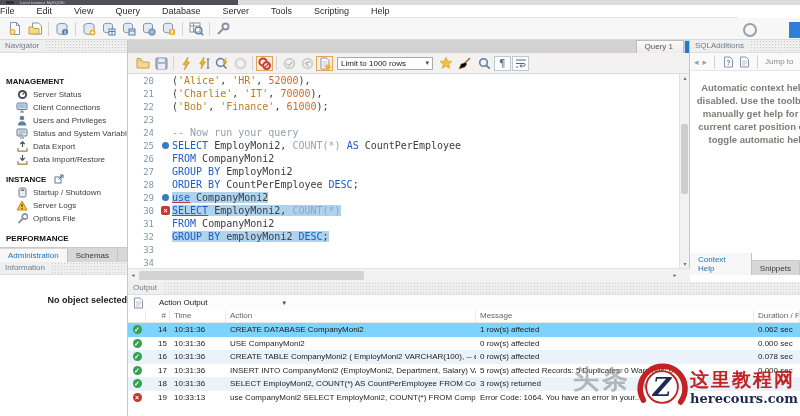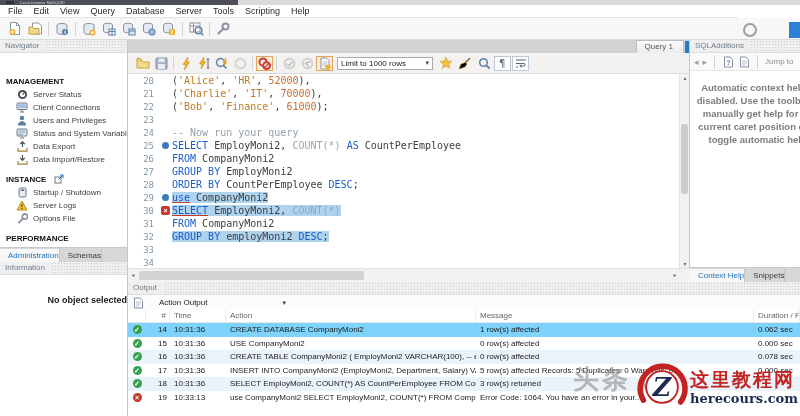--- a/index.html
+++ b/index.html
@@ -3,34 +3,34 @@
 <meta charset="utf-8">
 <style>
   html,body{margin:0;padding:0;}
   body{width:800px;height:416px;overflow:hidden;font-family:"Liberation Sans",sans-serif;background:#fff;position:relative;}
   #app{position:absolute;inset:0;}
 
   
   #titlebar{position:absolute;left:0;top:0;width:800px;height:5px;background:#d9dbdd;overflow:hidden;}
   #titletab{position:absolute;left:0;top:0;width:238px;height:5px;background:#4d5157;color:#cdd1d6;font-size:4px;line-height:5px;padding-left:20px;box-sizing:border-box;}
   #appicon{position:absolute;left:6px;top:1px;width:8px;height:3px;background:#2e3237;}
-  #menubar{position:absolute;left:0;top:5px;width:738px;height:13px;background:#fff;border-bottom:1px solid #e3e3e3;display:flex;align-items:center;padding-left:8px;box-sizing:border-box;gap:11px;}
+  #menubar{position:absolute;left:0;top:5px;width:738px;height:13px;background:#fff;border-bottom:1px solid #e3e3e3;display:flex;align-items:center;padding-left:0;box-sizing:border-box;gap:22px;}
   .menu-item{font-size:9px;color:#2c2c2c;cursor:default;}
   #maintoolbar{position:absolute;left:0;top:18px;width:800px;height:22px;background:#f7f7f7;border-bottom:1px solid #d9d9d9;display:flex;align-items:center;padding-left:5px;box-sizing:border-box;}
   .tbtn{width:20px;height:18px;display:flex;align-items:center;justify-content:center;}
   .sep{width:1px;height:14px;background:#d4d4d4;margin:0 3px;}
   #tb-right{position:absolute;right:0;top:22px;display:flex;align-items:center;}
   #donut{width:10px;height:10px;border:2.5px solid #9aa0a6;border-radius:50%;margin-right:32px;}
   #bluesliver{width:11px;height:16px;background:#2f7fd6;}
 
   
   .phead{height:12px;background-color:#efefef;background-image:radial-gradient(#cbcbcb 0.8px,transparent 0.9px);background-size:3px 3px;border-bottom:1px solid #dedede;display:flex;align-items:center;overflow:hidden;}
   .phead span{font-size:8px;color:#6e7d8c;background:#efefef;padding:0 6px 0 5px;line-height:12px;}
   .tabrow{height:14px;background:#d7d7d7;display:flex;align-items:flex-end;border-top:1px solid #c9c9c9;}
-  .tab{font-size:8px;color:#3a3a3a;background:#d7d7d7;padding:2px 0 2px 8px;border-right:1px solid #c2c2c2;}
+  .tab{font-size:8px;color:#3a3a3a;background:#d7d7d7;padding:2px 8px 2px 8px;border-right:1px solid #c2c2c2;}
   .tab.active{background:#f7f7f7;color:#1f72b8;}
 
   
   #sidebar{position:absolute;left:0;top:40px;width:128px;height:376px;background:#fff;border-right:1px solid #c6c6c6;box-sizing:border-box;overflow:hidden;}
   #navlist{height:174px;overflow:hidden;padding-top:20px;}
   .navsec-title{display:flex;align-items:center;font-size:8px;font-weight:bold;color:#111;padding:3px 0 2px 6px;height:10px;}
   .navsec-title svg{margin-left:4px;}
   .nav-item{display:flex;align-items:center;height:13px;padding-left:16px;gap:5px;}
   .nav-item span.lbl{font-size:8px;color:#3c3c3c;white-space:nowrap;}
   .icw{width:12px;height:12px;display:flex;align-items:center;justify-content:center;flex:0 0 12px;}
@@ -73,21 +73,21 @@
   #hscroll{position:absolute;left:0;bottom:0;width:562px;height:14px;background:#f2f2f2;border-top:1px solid #e2e2e2;box-sizing:border-box;}
   #hscroll .arr{position:absolute;top:0;width:10px;height:13px;font-size:6px;color:#707070;text-align:center;line-height:13px;}
   #hthumb{position:absolute;left:11px;top:2px;width:225px;height:9px;background:#d3d3d3;border-radius:2px;}
 
   
   #sqladd{position:absolute;left:690px;top:40px;width:110px;height:242px;background:#fff;overflow:hidden;}
   #satoolbar{height:17px;display:flex;align-items:center;gap:4px;padding-left:4px;border-bottom:1px solid #e6e6e6;background:#fafafa;}
   #satoolbar .navarr{font-size:9px;color:#9aa0a6;}
   #satoolbar .jump{font-size:8px;color:#8a8a8a;white-space:nowrap;}
   #samsg{width:130px;margin:10px 0 0 4px;font-size:9.5px;font-weight:bold;color:#7d7d78;text-align:center;line-height:13px;}
-  #sqladd .tabrow{position:absolute;bottom:0;left:0;width:110px;}
+  #sqladd .tabrow{position:absolute;bottom:7px;left:0;width:110px;}
 
   
   #output{position:absolute;left:128px;top:282px;width:672px;height:134px;background:#fff;}
   #actionrow{height:15px;display:flex;align-items:center;gap:15px;padding-left:4px;background:#fcfcfc;}
   #actionrow .alabel{font-size:8px;color:#222;}
   #actionrow .caret{font-size:7px;color:#444;margin-left:60px;}
   #ohead{height:12px;display:flex;align-items:center;border-bottom:1px solid #e8e8e8;}
   #ohead .hc{font-size:8px;color:#666;padding-left:4px;box-sizing:border-box;border-right:1px solid #ececec;height:12px;line-height:12px;white-space:nowrap;overflow:hidden;}
   .orow{height:13.5px;display:flex;align-items:center;}
   .orow.stripe{background:#eaf2fa;}

